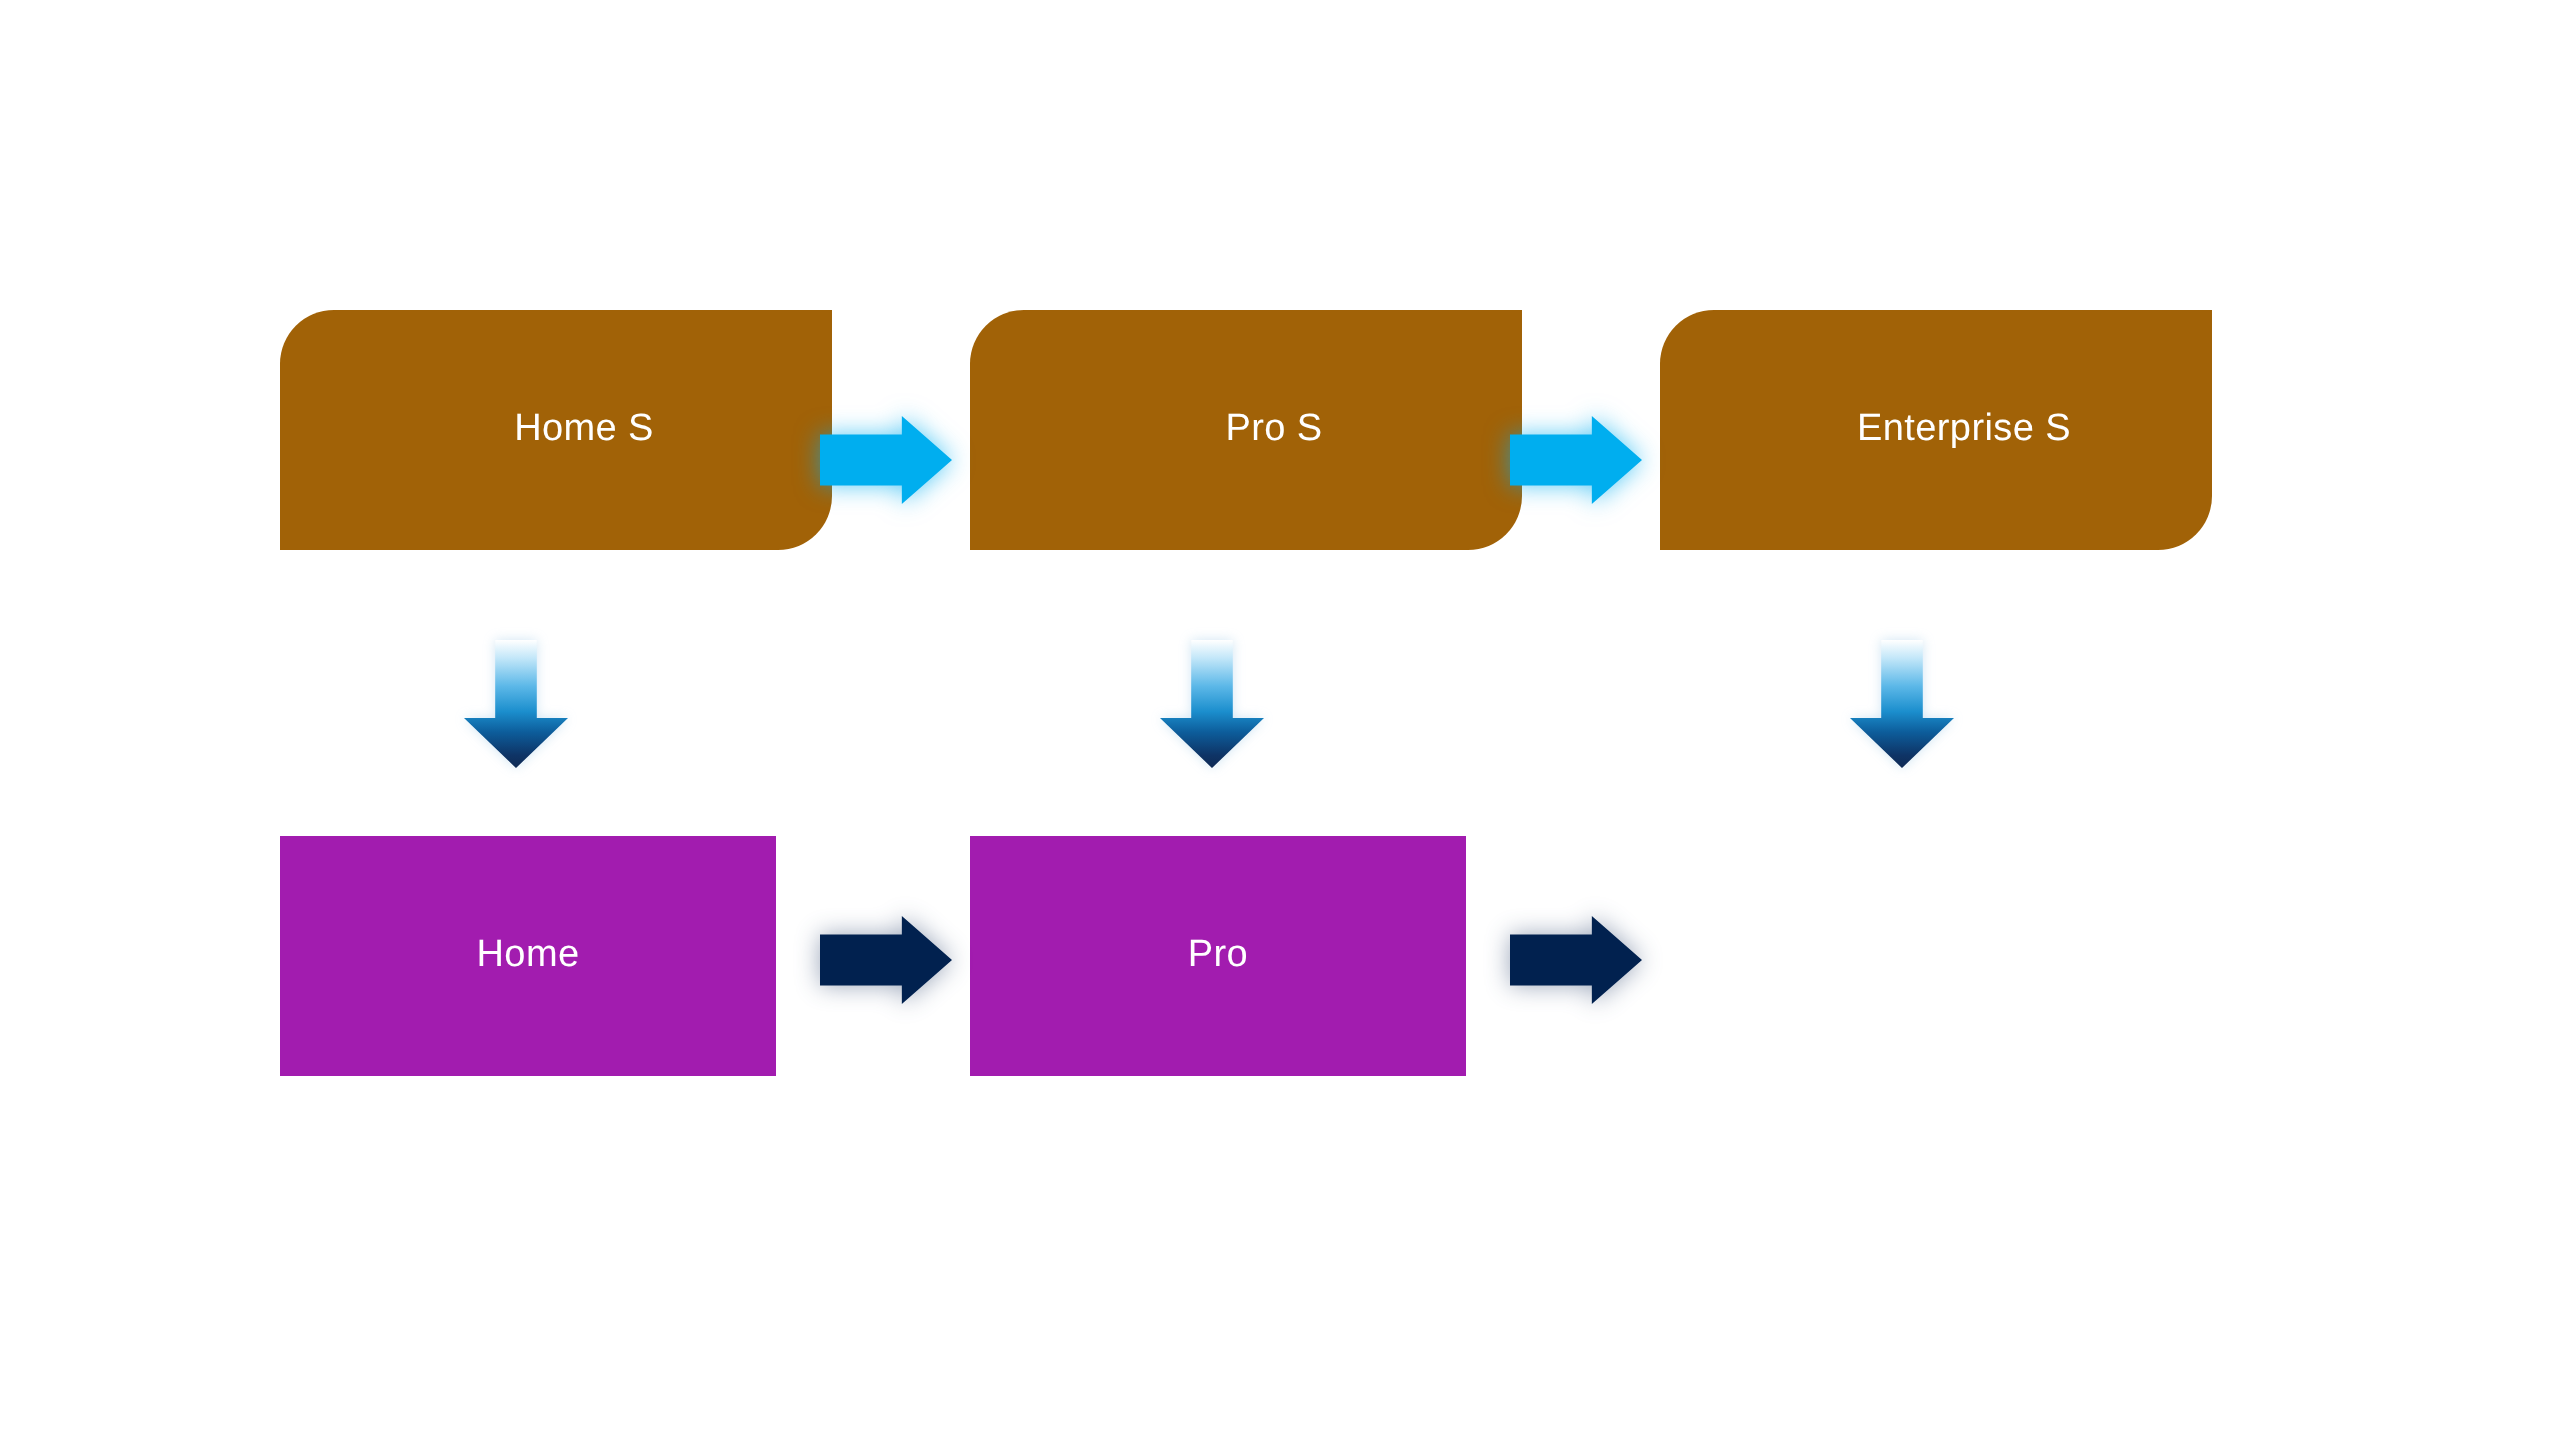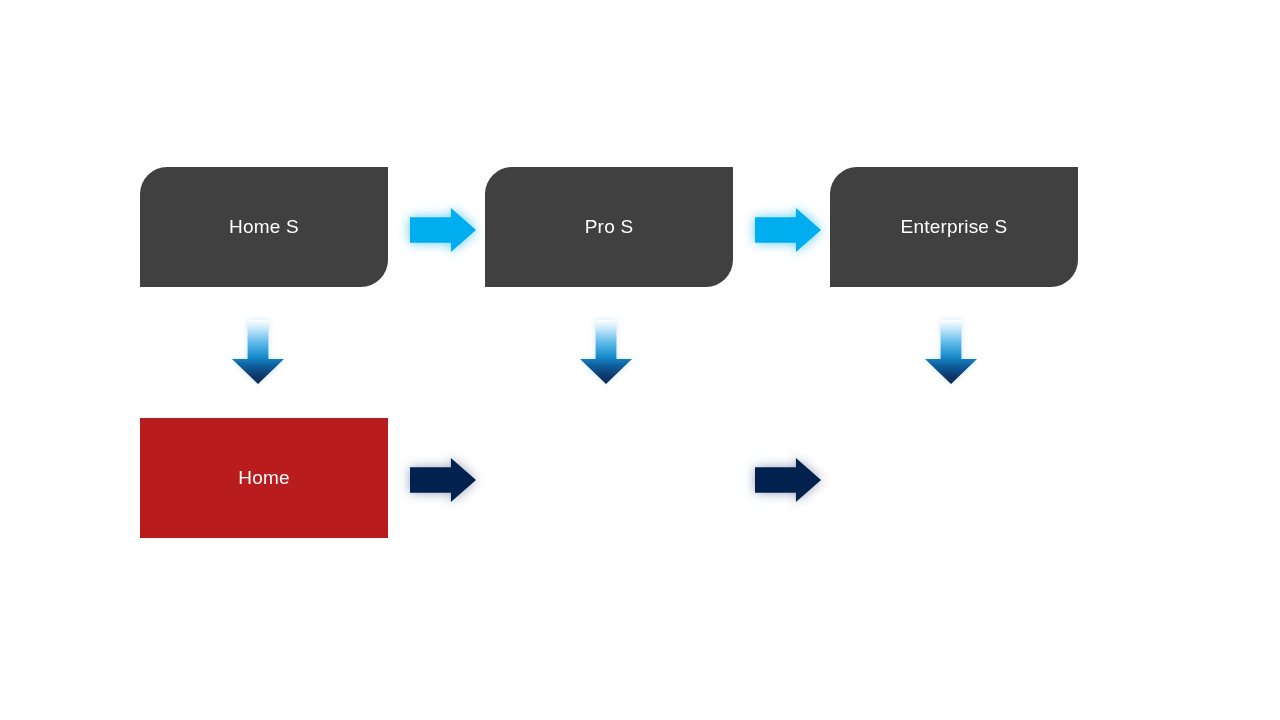--- a/index.html
+++ b/index.html
@@ -22,26 +22,27 @@
     width: 248px;
     height: 120px;
     display: flex;
     align-items: center;
     justify-content: center;
     color: #ffffff;
     font-size: 19px;
     letter-spacing: 0.2px;
   }
   .box-top {
-    background: #404040;
+    background: #a16207;
     border-radius: 27px 0 27px 0;
-    top: 167px;
+    top: 155px;
+    padding-left: 28px;
   }
   .box-bottom {
-    background: #b91c1c;
+    background: #a21caf;
     border-radius: 0;
     top: 418px;
   }
   .col1 { left: 140px; }
   .col2 { left: 485px; }
   .col3 { left: 830px; }
 
   
   .rarrow {
     position: absolute;
@@ -116,20 +117,23 @@
   <div class="darrow dcol2">
     <div class="shape"></div>
   </div>
   <div class="darrow dcol3">
     <div class="shape"></div>
   </div>
 
   <div class="box box-bottom col1">
     <span>Home</span>
   </div>
+  <div class="box box-bottom col2">
+    <span>Pro</span>
+  </div>
 
   <div class="rarrow rarrow-dark rarrow-bottom rgap1">
     <div class="shape"></div>
   </div>
   <div class="rarrow rarrow-dark rarrow-bottom rgap2">
     <div class="shape"></div>
   </div>
 
 </div>
 

